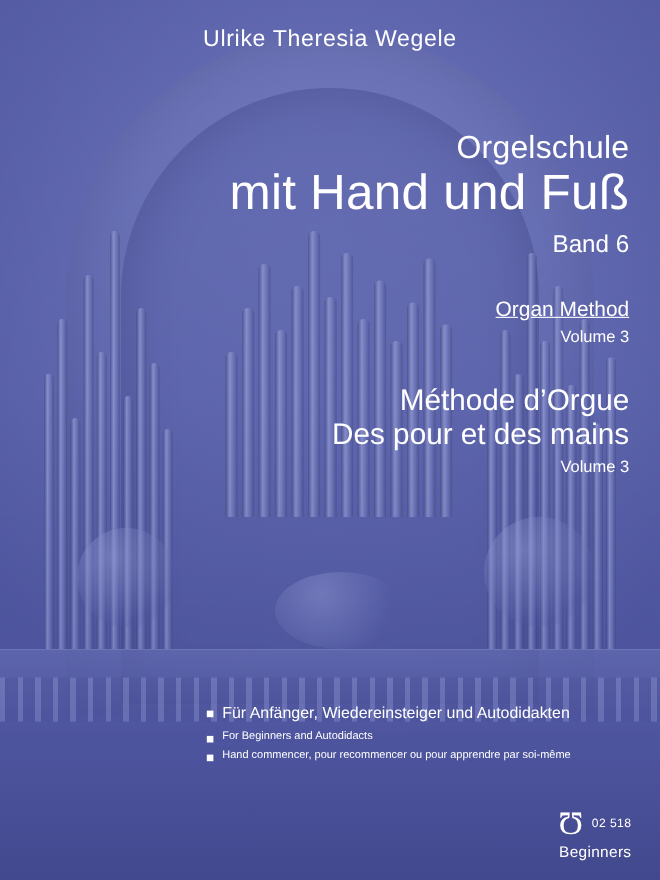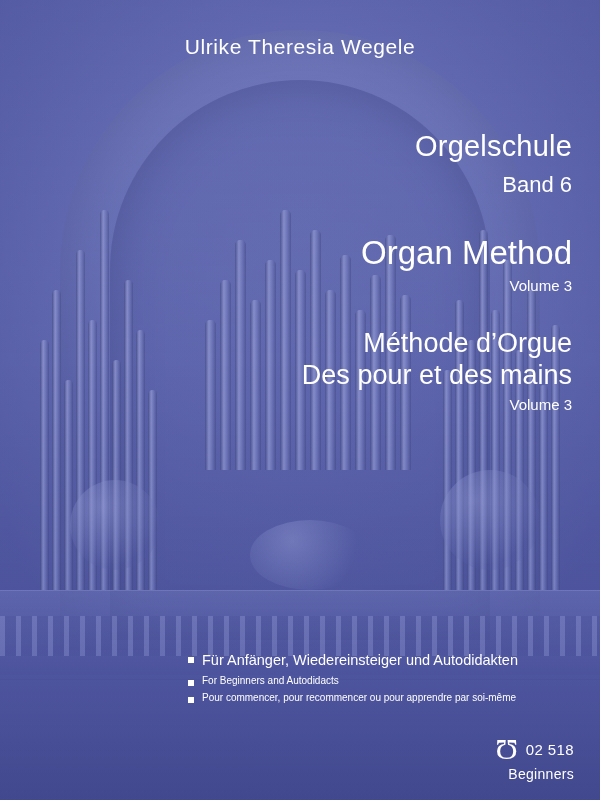--- a/index.html
+++ b/index.html
@@ -109,21 +109,20 @@
   .art .wash2 {
     position: absolute;
     inset: 0;
     background: linear-gradient(180deg, rgba(128,136,200,.35), rgba(108,116,186,.35));
   }
 
   
   .content {
     position: absolute;
     inset: 0;
-    margin-top: 11px;
   }
   .author {
     position: absolute;
     top: 24px;
     left: 0; right: 0;
     text-align: center;
     font-size: 21px;
     letter-spacing: .6px;
     color: #ffffff;
   }
@@ -145,22 +144,23 @@
     line-height: 1.07;
     font-weight: 400;
     letter-spacing: .2px;
   }
   .band {
     margin-top: 10px;
     font-size: 22px;
   }
   .title-en {
     margin-top: 36px;
-    font-size: 33px;
+    font-size: 19px;
     line-height: 1.18;
+    text-decoration: underline;
   }
   .vol-en {
     margin-top: 4px;
     font-size: 15px;
   }
   .title-fr {
     margin-top: 34px;
     font-size: 27px;
     line-height: 1.18;
     padding-left: 40px;
@@ -205,21 +205,21 @@
     align-items: center;
     justify-content: flex-end;
     gap: 8px;
   }
   .logo-mark {
     font-size: 30px;
     line-height: 1;
     font-family: "Liberation Serif", serif;
   }
   .plate {
-    font-size: 15px;
+    font-size: 11px;
     letter-spacing: .4px;
   }
   .pubname {
     margin-top: 2px;
     font-size: 14px;
     letter-spacing: .3px;
   }
 </style>
 </head>
 <body>
@@ -283,20 +283,21 @@
     <div class="wash"></div>
     <div class="wash2"></div>
   </div>
 
   <div class="content">
 
     <div class="author">Ulrike Theresia Wegele</div>
 
     <div class="titleblock">
       <div class="title-de-1">Orgelschule</div>
+      <div class="title-de-2">mit Hand und Fuß</div>
       <div class="band">Band 6</div>
 
       <div class="title-en">Organ Method</div>
       <div class="vol-en">Volume 3</div>
 
       <div class="title-fr">Méthode d’Orgue</div>
       <div class="title-fr" style="margin-top:0">Des pour et des mains</div>
       <div class="vol-fr">Volume 3</div>
     </div>
 
@@ -304,21 +305,21 @@
       <div class="bullet first">
         <span class="dot"></span>
         <span class="btxt">Für Anfänger, Wiedereinsteiger und Autodidakten</span>
       </div>
       <div class="bullet">
         <span class="dot"></span>
         <span class="btxt">For Beginners and Autodidacts</span>
       </div>
       <div class="bullet">
         <span class="dot"></span>
-        <span class="btxt">Pour commencer, pour recommencer ou pour apprendre par soi-même</span>
+        <span class="btxt">Hand commencer, pour recommencer ou pour apprendre par soi-même</span>
       </div>
     </div>
 
     <div class="publisher">
       <div class="logo-row">
         <span class="logo-mark">Ʊ</span>
         <span class="plate">02 518</span>
       </div>
       <div class="pubname">Beginners</div>
     </div>

